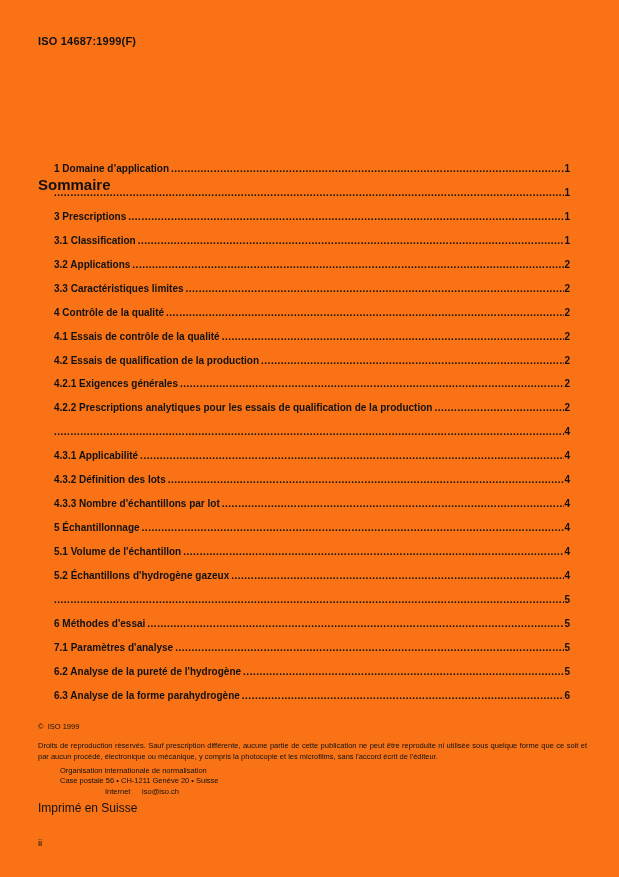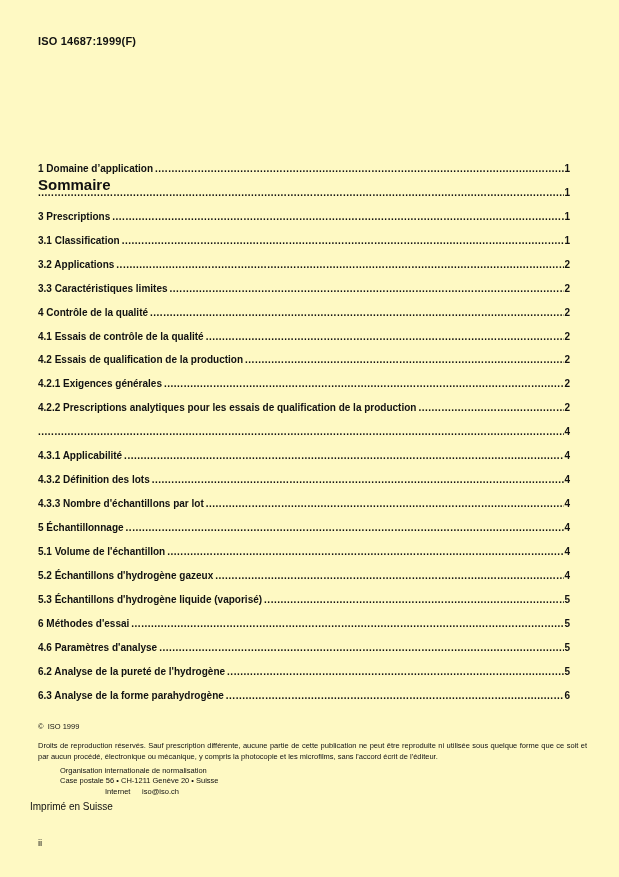--- a/index.html
+++ b/index.html
@@ -4,21 +4,21 @@
 <style>
   html, body {
     margin: 0;
     padding: 0;
     background: #ffffff;
   }
   .page {
     position: relative;
     width: 619px;
     height: 877px;
-    background: #fef9c3;
+    background: #f97316;
     color: #111111;
     font-family: "Liberation Sans", sans-serif;
     overflow: hidden;
   }
   .doc-header {
     position: absolute;
     left: 38px;
     top: 35px;
     font-size: 11px;
     font-weight: bold;
@@ -33,26 +33,27 @@
     margin-top: 44px;
   }
   .toc {
     position: absolute;
     left: 38px;
     top: 157px;
     width: 532px;
   }
   .toc-row {
     display: flex;
-    align-items: flex-end;
+    align-items: center;
     height: 23.95px;
     line-height: 23.95px;
     font-size: 10px;
     font-weight: bold;
     white-space: nowrap;
+    margin-left: 16px;
   }
   .toc-label {
     flex: 0 0 auto;
     padding-right: 2px;
   }
   .toc-dots {
     flex: 1 1 auto;
     overflow: hidden;
     letter-spacing: 0.5px;
     min-width: 10px;
@@ -85,23 +86,23 @@
     line-height: 10.4px;
   }
   .footer-address .addr-line { display: block; }
   .internet-label {
     display: inline-block;
     width: 35px;
     padding-left: 45px;
   }
   .footer-printed {
     position: absolute;
-    left: 30px;
+    left: 38px;
     top: 801px;
-    font-size: 10px;
+    font-size: 12px;
   }
   .folio {
     position: absolute;
     left: 38px;
     top: 837px;
     font-size: 9.5px;
     font-weight: normal;
   }
 </style>
 </head>
@@ -197,31 +198,30 @@
         <span class="toc-label">5.1 Volume de l'échantillon</span>
         <span class="toc-dots">................................................................................................................................................................................................................................................................................................................................................................................................................</span>
         <span class="toc-page">4</span>
       </div>
       <div class="toc-row">
         <span class="toc-label">5.2 Échantillons d'hydrogène gazeux</span>
         <span class="toc-dots">................................................................................................................................................................................................................................................................................................................................................................................................................</span>
         <span class="toc-page">4</span>
       </div>
       <div class="toc-row">
-        <span class="toc-label">5.3 Échantillons d'hydrogène liquide (vaporisé)</span>
         <span class="toc-dots">................................................................................................................................................................................................................................................................................................................................................................................................................</span>
         <span class="toc-page">5</span>
       </div>
       <div class="toc-row">
         <span class="toc-label">6 Méthodes d'essai</span>
         <span class="toc-dots">................................................................................................................................................................................................................................................................................................................................................................................................................</span>
         <span class="toc-page">5</span>
       </div>
       <div class="toc-row">
-        <span class="toc-label">4.6 Paramètres d'analyse</span>
+        <span class="toc-label">7.1 Paramètres d'analyse</span>
         <span class="toc-dots">................................................................................................................................................................................................................................................................................................................................................................................................................</span>
         <span class="toc-page">5</span>
       </div>
       <div class="toc-row">
         <span class="toc-label">6.2 Analyse de la pureté de l'hydrogène</span>
         <span class="toc-dots">................................................................................................................................................................................................................................................................................................................................................................................................................</span>
         <span class="toc-page">5</span>
       </div>
       <div class="toc-row">
         <span class="toc-label">6.3 Analyse de la forme parahydrogène</span>

